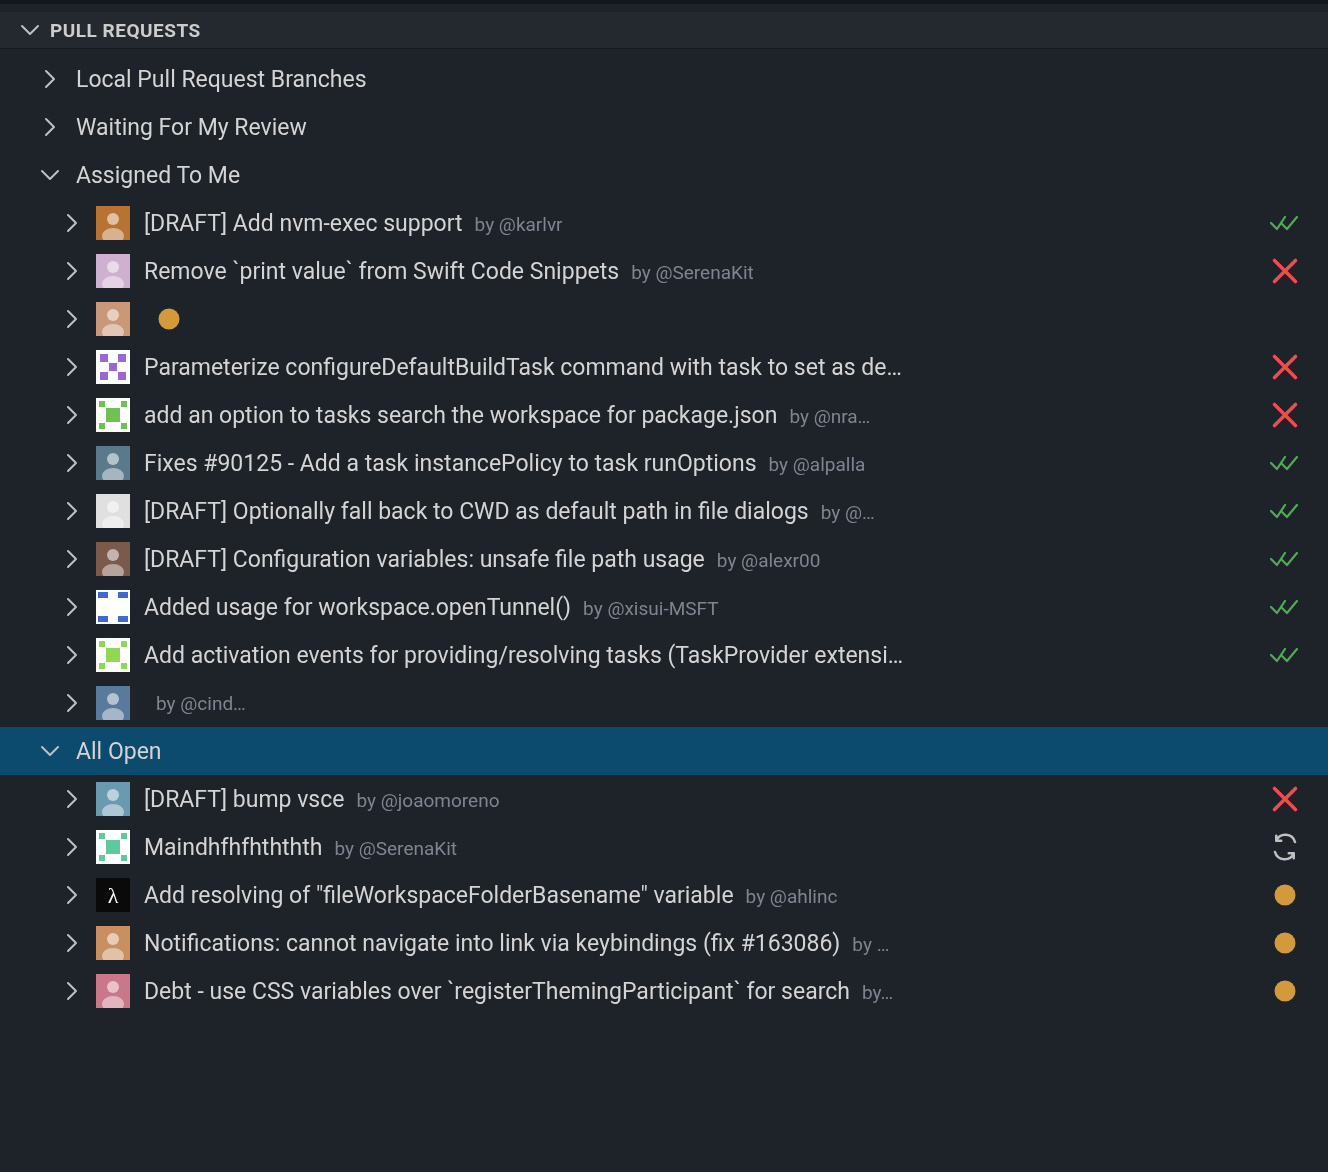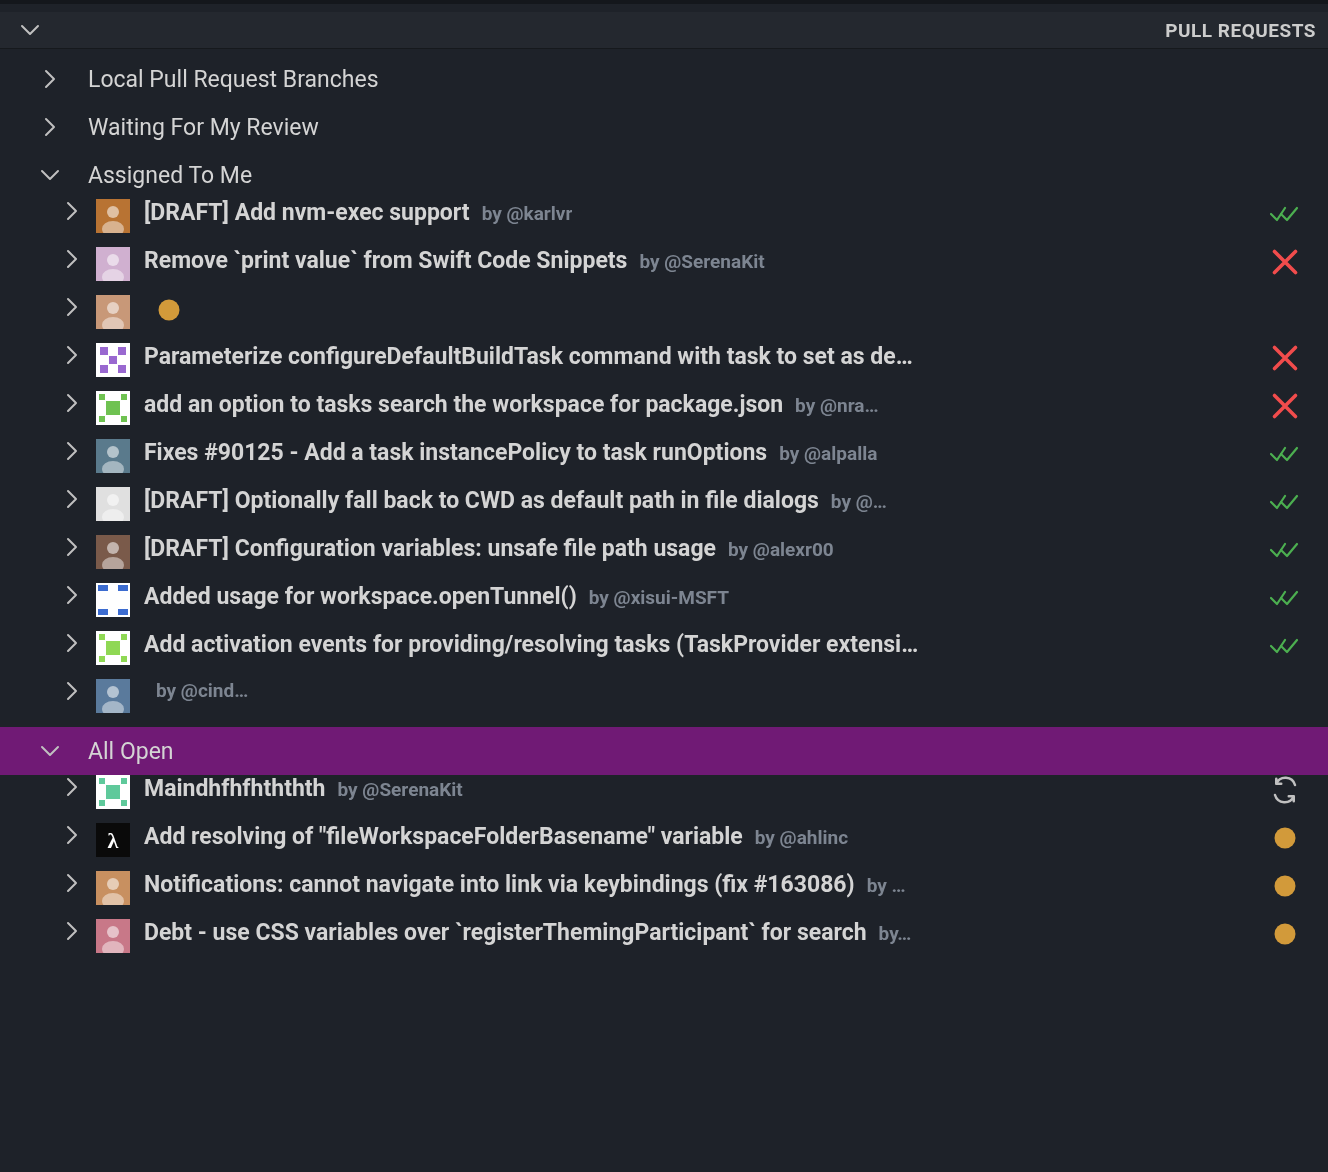--- a/index.html
+++ b/index.html
@@ -19,21 +19,20 @@
     .panel {
       width: 100%;
       padding-top: 8px;
     }
     .panel-header {
       display: flex;
       align-items: center;
       padding: 6px 12px 6px 18px;
       background-color: #24282f;
       border-bottom: 1px solid #16191d;
-      justify-content: space-between;
     }
     .panel-header .chevron {
       width: 24px;
       height: 24px;
       margin-right: 8px;
     }
     .panel-title {
       font-size: 19px;
       font-weight: 700;
       letter-spacing: 0.5px;
@@ -41,44 +40,42 @@
     }
     .tree {
       padding-top: 6px;
     }
     .group-row {
       display: flex;
       align-items: center;
       height: 48px;
       padding-left: 38px;
       cursor: pointer;
-      gap: 12px;
     }
     .group-row.selected {
-      background-color: #701a75;
+      background-color: #0c4a6e;
     }
     .group-row .chevron {
       width: 24px;
       height: 24px;
       margin-right: 14px;
       flex-shrink: 0;
     }
     .group-label {
       color: #d4d4d4;
       font-size: 23px;
     }
     .pr-row {
       display: flex;
-      align-items: flex-start;
+      align-items: center;
       height: 48px;
       padding-left: 60px;
       padding-right: 28px;
       cursor: pointer;
       overflow: hidden;
-      font-weight: bold;
     }
     .pr-row .chevron {
       width: 24px;
       height: 24px;
       margin-right: 12px;
       flex-shrink: 0;
     }
     .avatar {
       width: 34px;
       height: 34px;
@@ -383,20 +380,39 @@
         <span class="chevron"><svg viewBox="0 0 24 24" fill="none">
             <path d="M4 8 L12 16 L20 8" stroke="#c0c0c0" stroke-width="2" stroke-linecap="round" stroke-linejoin="round"></path>
           </svg></span>
         <span class="group-label">All Open</span>
       </div>
       <div class="pr-row">
         <span class="chevron"><svg viewBox="0 0 24 24" fill="none">
             <path d="M8 4 L16 12 L8 20" stroke="#c0c0c0" stroke-width="2" stroke-linecap="round" stroke-linejoin="round"></path>
           </svg></span>
         <span class="avatar"><svg viewBox="0 0 34 34">
+            <rect width="34" height="34" fill="#6a9ab0"></rect>
+            <circle cx="17" cy="13" r="6" fill="rgba(255,255,255,0.55)"></circle>
+            <ellipse cx="17" cy="30" rx="11" ry="8" fill="rgba(255,255,255,0.45)"></ellipse>
+          </svg></span>
+        <span class="pr-text">
+          <span class="pr-title">[DRAFT] bump vsce</span>
+          <span class="pr-author">by @joaomoreno</span>
+        </span>
+        <span class="status">
+          <svg viewBox="0 0 20 20" fill="none">
+            <path d="M3 3 L17 17 M17 3 L3 17" stroke="#f14c4c" stroke-width="2.4" stroke-linecap="round"></path>
+          </svg>
+        </span>
+      </div>
+      <div class="pr-row">
+        <span class="chevron"><svg viewBox="0 0 24 24" fill="none">
+            <path d="M8 4 L16 12 L8 20" stroke="#c0c0c0" stroke-width="2" stroke-linecap="round" stroke-linejoin="round"></path>
+          </svg></span>
+        <span class="avatar"><svg viewBox="0 0 34 34">
             <rect width="34" height="34" fill="#fff"></rect>
             <rect x="3" y="3" width="6" height="6" fill="#5fc99b"></rect>
             <rect x="25" y="3" width="6" height="6" fill="#5fc99b"></rect>
             <rect x="3" y="25" width="6" height="6" fill="#5fc99b"></rect>
             <rect x="25" y="25" width="6" height="6" fill="#5fc99b"></rect>
             <rect x="10" y="10" width="14" height="14" fill="#5fc99b"></rect>
           </svg></span>
         <span class="pr-text">
           <span class="pr-title">Maindhfhfhththth</span>
           <span class="pr-author">by @SerenaKit</span>

